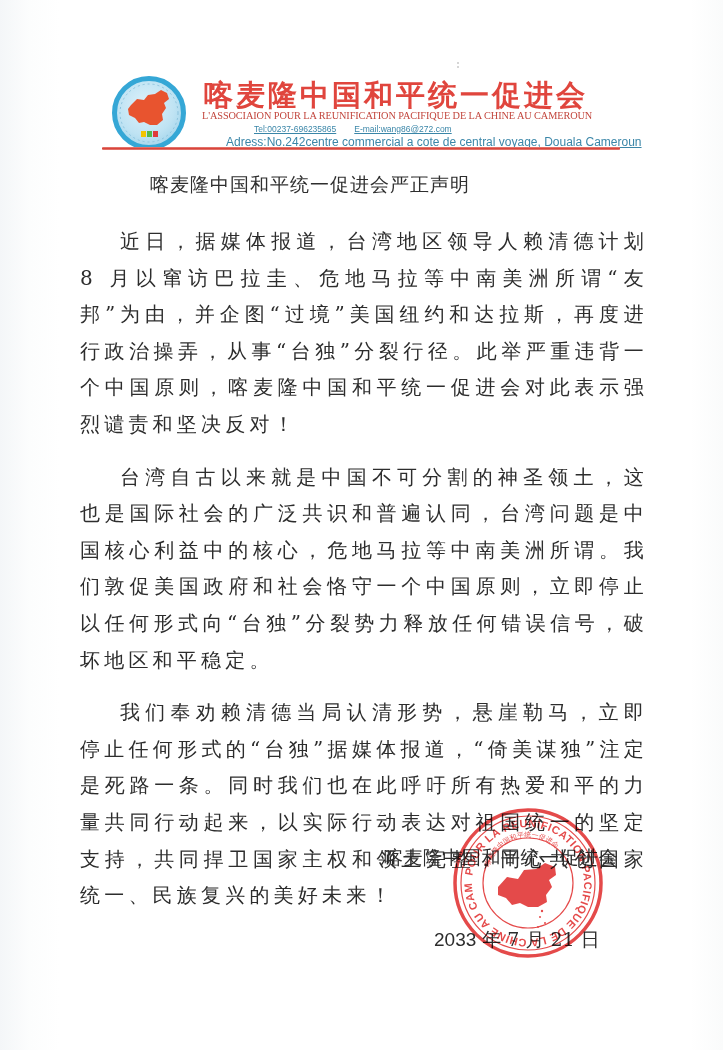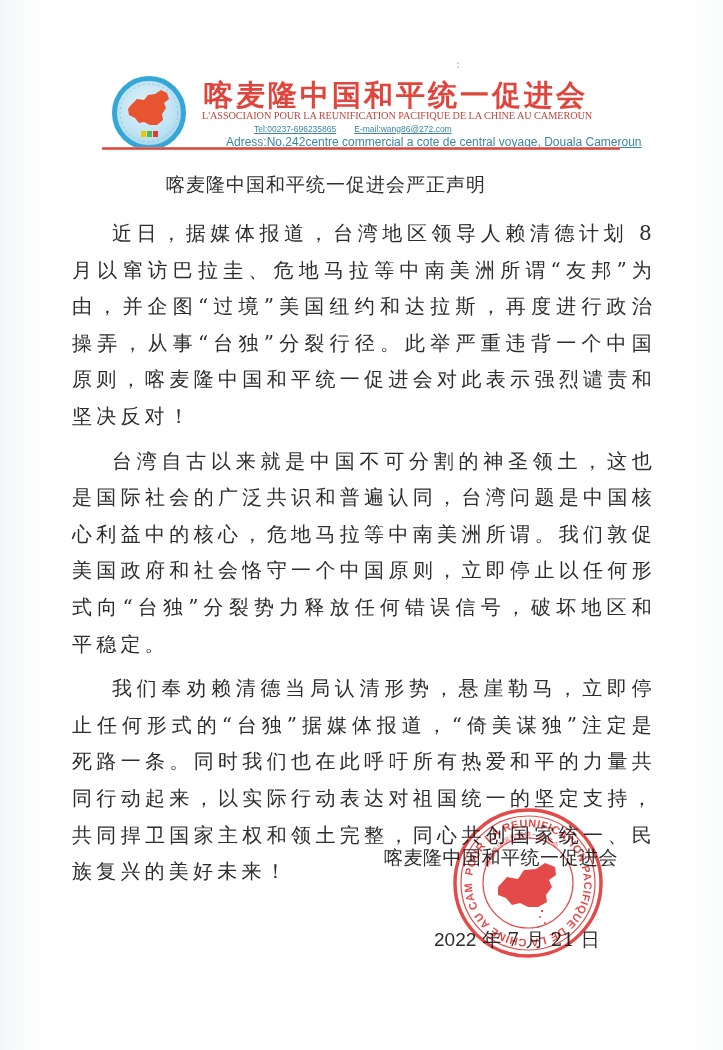--- a/index.html
+++ b/index.html
@@ -91,41 +91,41 @@
       left: 102px;
       top: 147px;
       width: 518px;
       height: 3px;
       background: linear-gradient(180deg, #e6857c 0%, #d9453c 50%, #e6857c 100%);
       border-radius: 1px;
     }
     
     .doc-title {
       position: absolute;
-      left: 16px;
+      left: 0;
       top: 172px;
       width: 620px;
       text-align: center;
       font-size: 19px;
       letter-spacing: 1px;
       color: #2e2e2e;
     }
     .doc-body {
       position: absolute;
       left: 64px;
       top: 207px;
       width: 600px;
       font-size: 20px;
       line-height: 36.6px;
       letter-spacing: 4.2px;
       color: #2d2d2d;
       text-align: justify;
     }
     .doc-body p {
-      margin: 8px;
+      margin: 16px;
       text-indent: 2em;
     }
     
     .signature-org {
       position: absolute;
       left: 384px;
       top: 845px;
       font-size: 19px;
       letter-spacing: 0.5px;
       color: #2d2d2d;
@@ -184,21 +184,21 @@
   <div class="doc-title">喀麦隆中国和平统一促进会严正声明</div>
 
   <div class="doc-body">
     <p>近日，据媒体报道，台湾地区领导人赖清德计划 8 月以窜访巴拉圭、危地马拉等中南美洲所谓“友邦”为由，并企图“过境”美国纽约和达拉斯，再度进行政治操弄，从事“台独”分裂行径。此举严重违背一个中国原则，喀麦隆中国和平统一促进会对此表示强烈谴责和坚决反对！</p>
     <p>台湾自古以来就是中国不可分割的神圣领土，这也是国际社会的广泛共识和普遍认同，台湾问题是中国核心利益中的核心，危地马拉等中南美洲所谓。我们敦促美国政府和社会恪守一个中国原则，立即停止以任何形式向“台独”分裂势力释放任何错误信号，破坏地区和平稳定。</p>
     <p>我们奉劝赖清德当局认清形势，悬崖勒马，立即停止任何形式的“台独”据媒体报道，“倚美谋独”注定是死路一条。同时我们也在此呼吁所有热爱和平的力量共同行动起来，以实际行动表达对祖国统一的坚定支持，共同捍卫国家主权和领土完整，同心共创国家统一、民族复兴的美好未来！</p>
   </div>
 
   <div class="signature-org">喀麦隆中国和平统一促进会</div>
   <div class="signature-date">
-    <span class="num">2022</span><span> 年 7 月 21 日</span>
+    <span class="num">2033</span><span> 年 7 月 21 日</span>
   </div>
 
   <svg class="seal" viewBox="0 0 152 152">
     <defs>
       <path id="sealArc" d="M 76 76 m -56 0 a 56 56 0 1 1 112 0 a 56 56 0 1 1 -112 0"></path>
       <path id="sealInnerArc" d="M 36 70 A 40 40 0 0 1 116 70"></path>
     </defs>
     <circle cx="76" cy="76" r="73" fill="none" stroke="#e02a2a" stroke-width="3.5"></circle>
     <circle cx="76" cy="76" r="67" fill="none" stroke="#e02a2a" stroke-width="1.2"></circle>
     <circle cx="76" cy="76" r="45" fill="none" stroke="#e02a2a" stroke-width="1.2"></circle>

